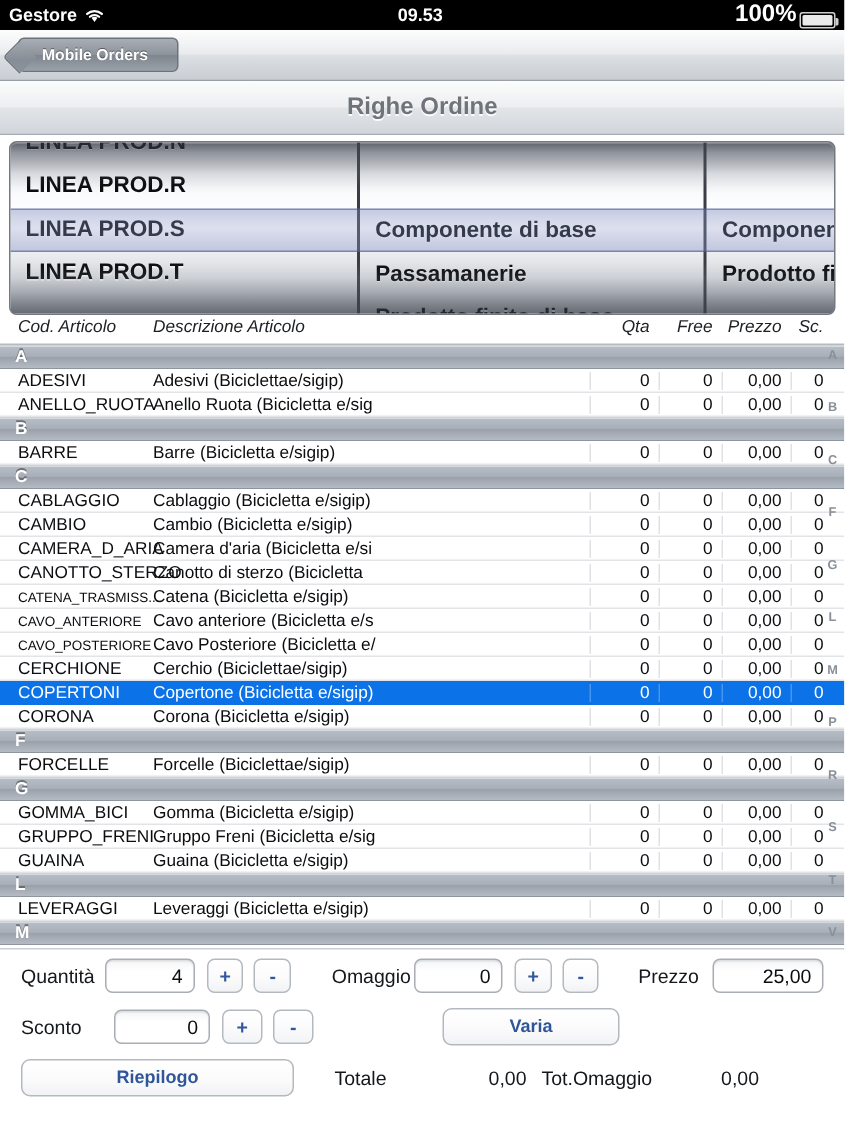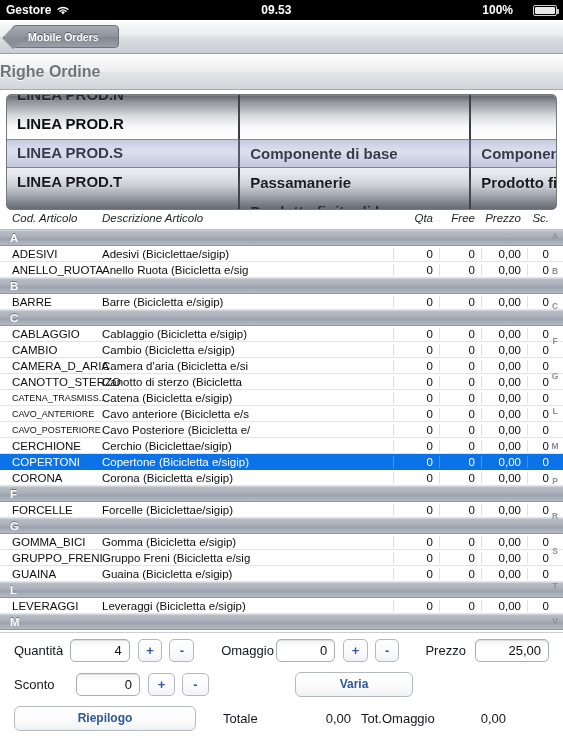--- a/index.html
+++ b/index.html
@@ -12,21 +12,21 @@
   #app { position: relative; width: 563px; height: 750px; }
 
   
   .statusbar {
     height: 20px; background: #000; color: #fff;
     display: flex; align-items: center; padding: 0 6px;
     font-size: 12px; font-weight: bold;
   }
   .sb-left { display: flex; align-items: center; gap: 5px; }
   .sb-center { flex: 1; text-align: center; font-size: 12px; font-weight: bold; }
-  .sb-right { display: flex; align-items: center; gap: 20px; font-size: 12px; font-weight: bold; }
+  .sb-right { display: flex; align-items: flex-end; gap: 2px; font-size: 16px; font-weight: bold; }
   .wifi { width: 14px; height: 11px; display: block; }
   .battery {
     width: 24px; height: 11px; border: 1px solid #cfcfcf; border-radius: 2px;
     position: relative; padding: 1px; background: #000;
   }
   .battery::after {
     content: ""; position: absolute; right: -3px; top: 3px;
     width: 2px; height: 5px; background: #cfcfcf; border-radius: 0 1px 1px 0;
   }
   .battery i { display: block; height: 100%; width: 100%; background: #eaeaea; border-radius: 1px; }
@@ -53,21 +53,21 @@
     background: linear-gradient(135deg,#a3a8b0 0%,#878d96 60%,#8d939b 100%);
     border-left: 1px solid #6e747c; border-bottom: 1px solid #6e747c;
     transform: rotate(45deg); border-radius: 0 0 0 3px;
   }
   .backbtn span { position: relative; z-index: 2; }
 
   .titlebar {
     height: 36px;
     background: linear-gradient(to bottom,#fcfcfc 0%,#eceef0 50%,#e2e5e8 51%,#d2d6db 100%);
     border-bottom: 1px solid #a6abb2;
-    display: flex; align-items: center; justify-content: flex-start;
+    display: flex; align-items: center; justify-content: center;
   }
   .titlebar .ttl {
     font-size: 16px; font-weight: bold; color: #6f747b;
     text-shadow: 0 1px 0 rgba(255,255,255,.85);
   }
 
   
   .pickerwrap {
     height: 122px; padding: 4px 6px 0 6px; background: #ffffff;
   }

